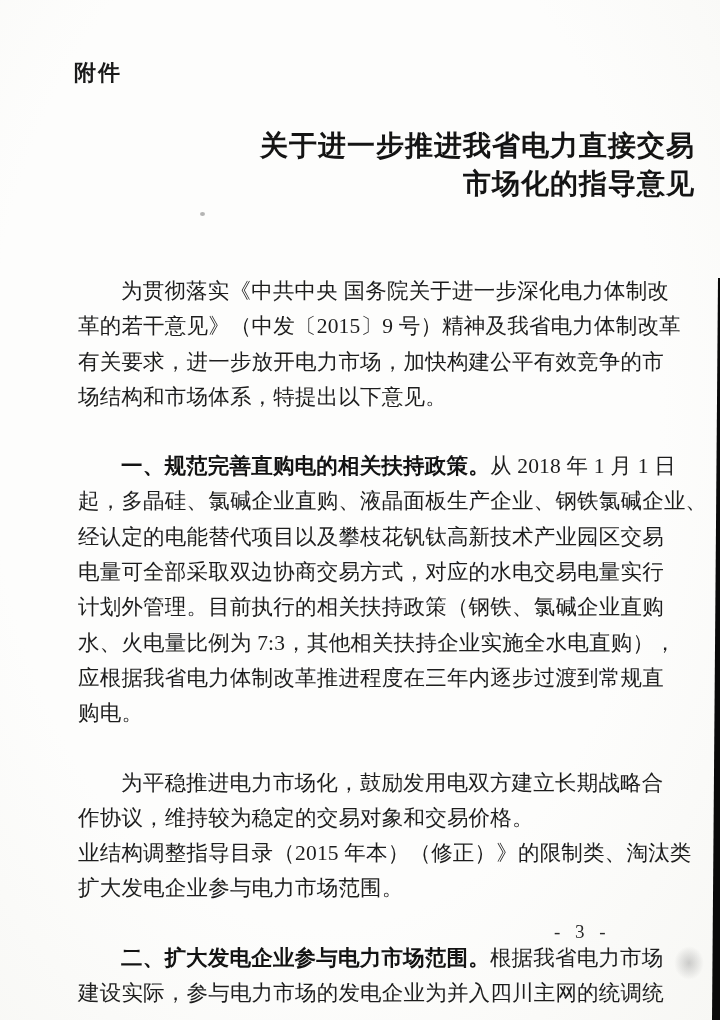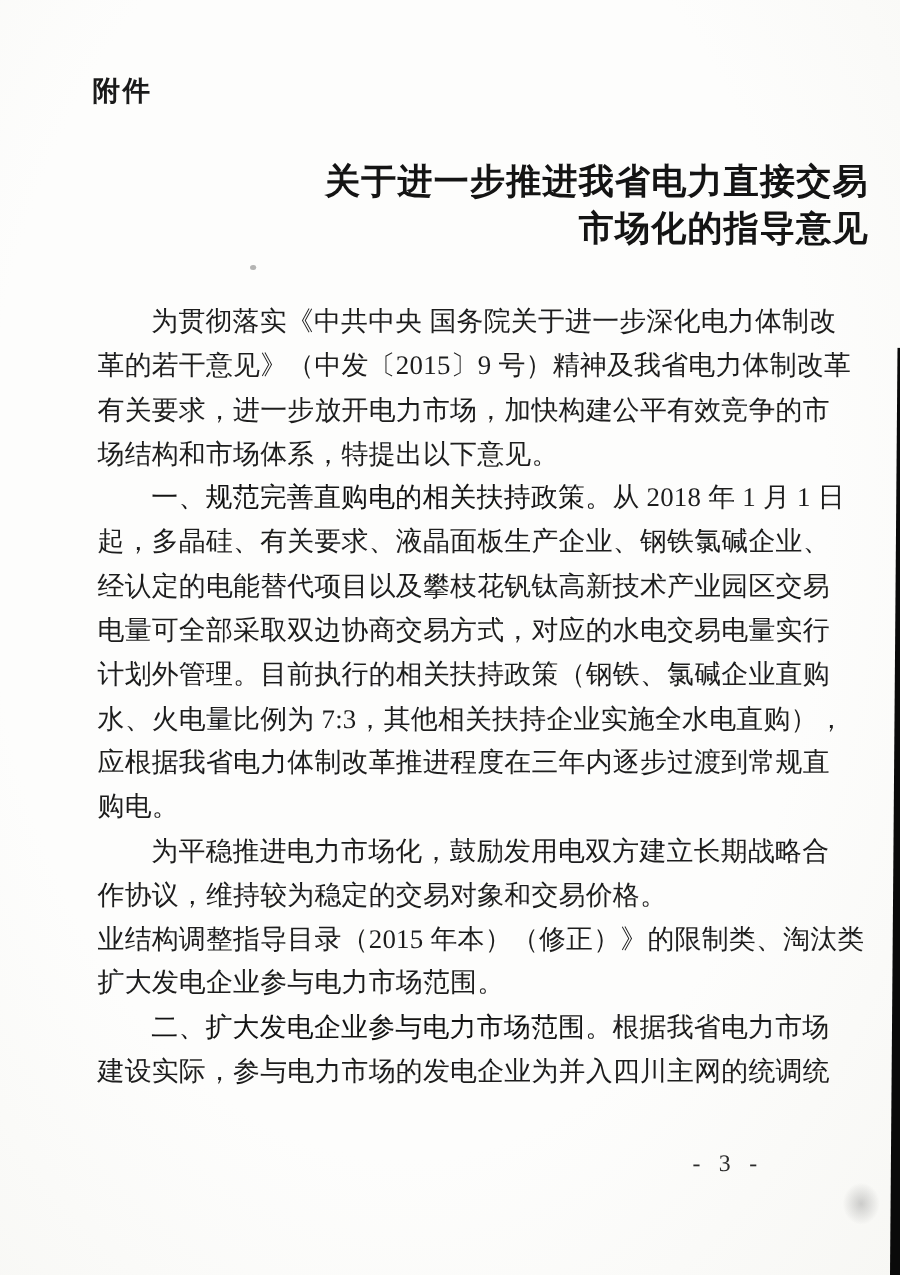--- a/index.html
+++ b/index.html
@@ -43,24 +43,24 @@
     width: 592px;
     font-size: 21.5px;
     line-height: 35.3px;
     color: #1d1d1d;
   }
   .body-text .line {
     height: 35.3px;
     white-space: nowrap;
     letter-spacing: 0.2px;
   }
-  .body-text .line.indent { text-indent: 43px; }
+  .body-text .line.indent { text-indent: 43px; margin-top: 34px; }
   .body-text b.lead {
     font-family: "Liberation Sans", sans-serif;
-    font-weight: 400;
+    font-weight: 700;
     color: #131313;
   }
   .page-number {
     position: absolute;
     left: 554px;
     top: 921px;
     font-size: 19px;
     letter-spacing: 5px;
     color: #2b2b2b;
   }
@@ -103,21 +103,21 @@
     <div>关于进一步推进我省电力直接交易</div>
     <div>市场化的指导意见</div>
   </div>
 
   <div class="body-text">
       <div class="line indent">为贯彻落实《中共中央 国务院关于进一步深化电力体制改</div>
       <div class="line">革的若干意见》（中发〔2015〕9 号）精神及我省电力体制改革</div>
       <div class="line">有关要求，进一步放开电力市场，加快构建公平有效竞争的市</div>
       <div class="line">场结构和市场体系，特提出以下意见。</div>
       <div class="line indent"><b class="lead">一、规范完善直购电的相关扶持政策。</b>从 2018 年 1 月 1 日</div>
-      <div class="line">起，多晶硅、有关要求、液晶面板生产企业、钢铁氯碱企业、</div>
+      <div class="line">起，多晶硅、氯碱企业直购、液晶面板生产企业、钢铁氯碱企业、</div>
       <div class="line">经认定的电能替代项目以及攀枝花钒钛高新技术产业园区交易</div>
       <div class="line">电量可全部采取双边协商交易方式，对应的水电交易电量实行</div>
       <div class="line">计划外管理。目前执行的相关扶持政策（钢铁、氯碱企业直购</div>
       <div class="line">水、火电量比例为 7:3，其他相关扶持企业实施全水电直购），</div>
       <div class="line">应根据我省电力体制改革推进程度在三年内逐步过渡到常规直</div>
       <div class="line">购电。</div>
       <div class="line indent">为平稳推进电力市场化，鼓励发用电双方建立长期战略合</div>
       <div class="line">作协议，维持较为稳定的交易对象和交易价格。</div>
       <div class="line">业结构调整指导目录（2015 年本）（修正）》的限制类、淘汰类</div>
       <div class="line">扩大发电企业参与电力市场范围。</div>

